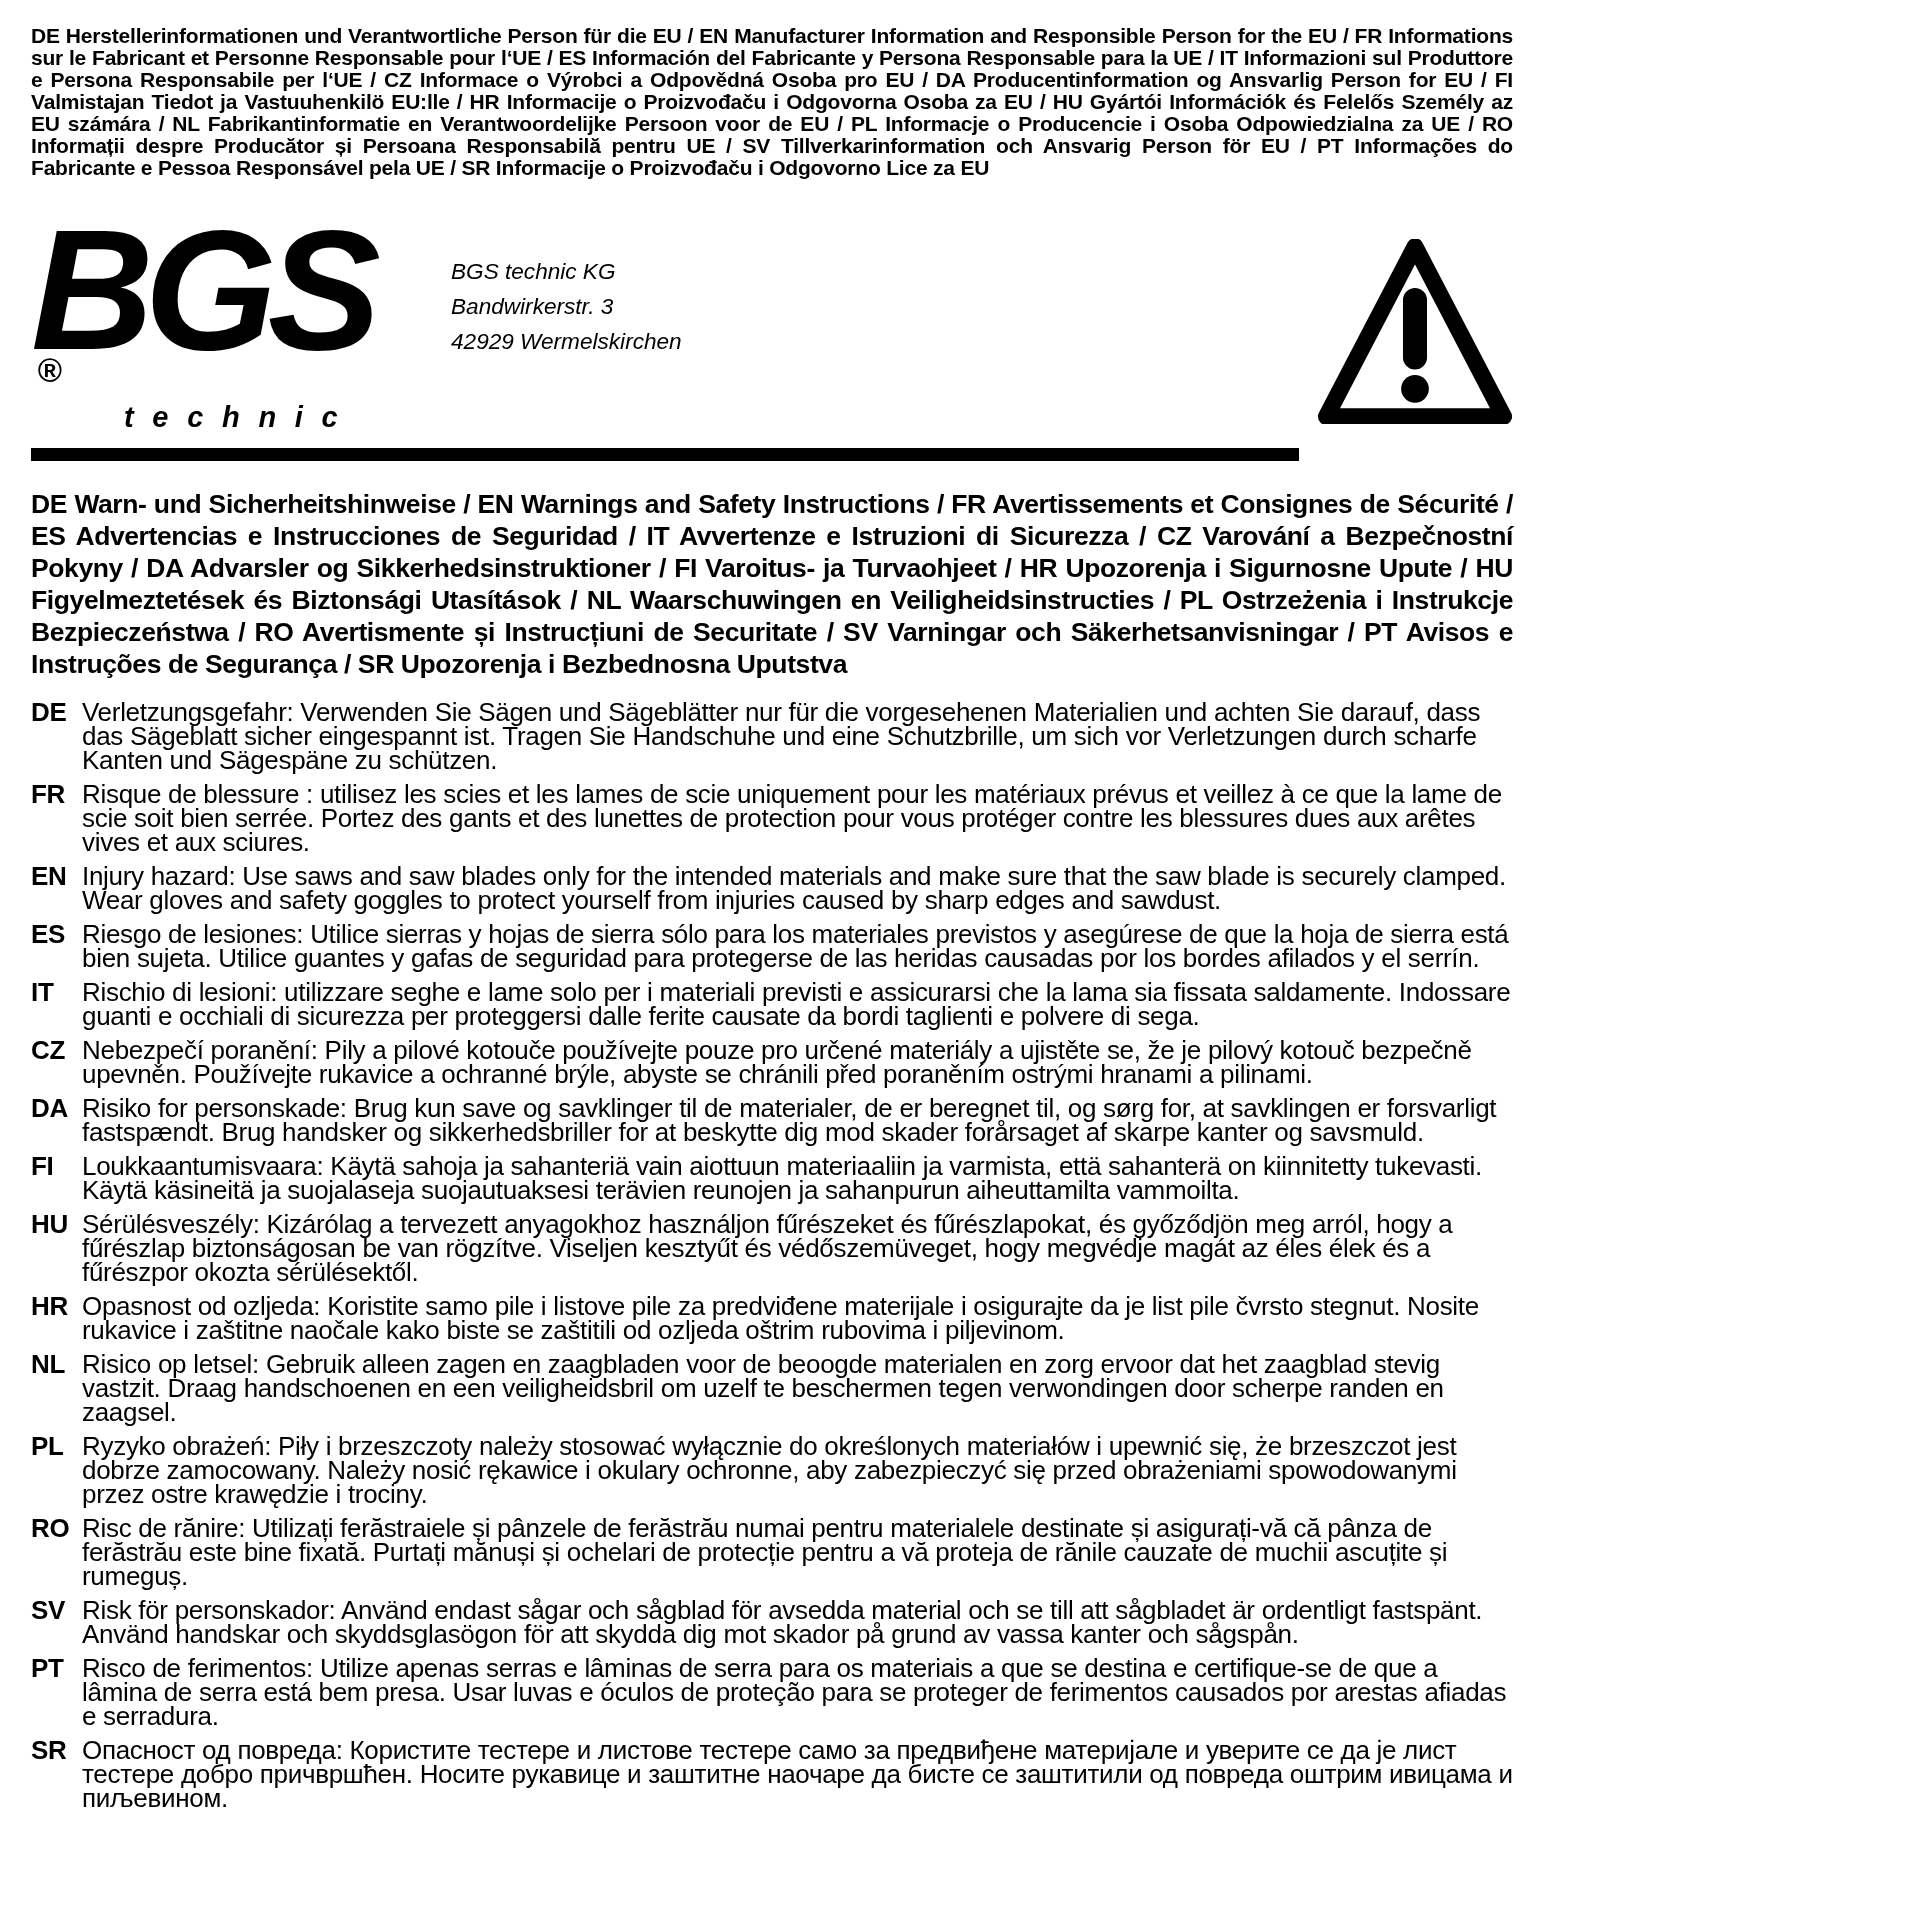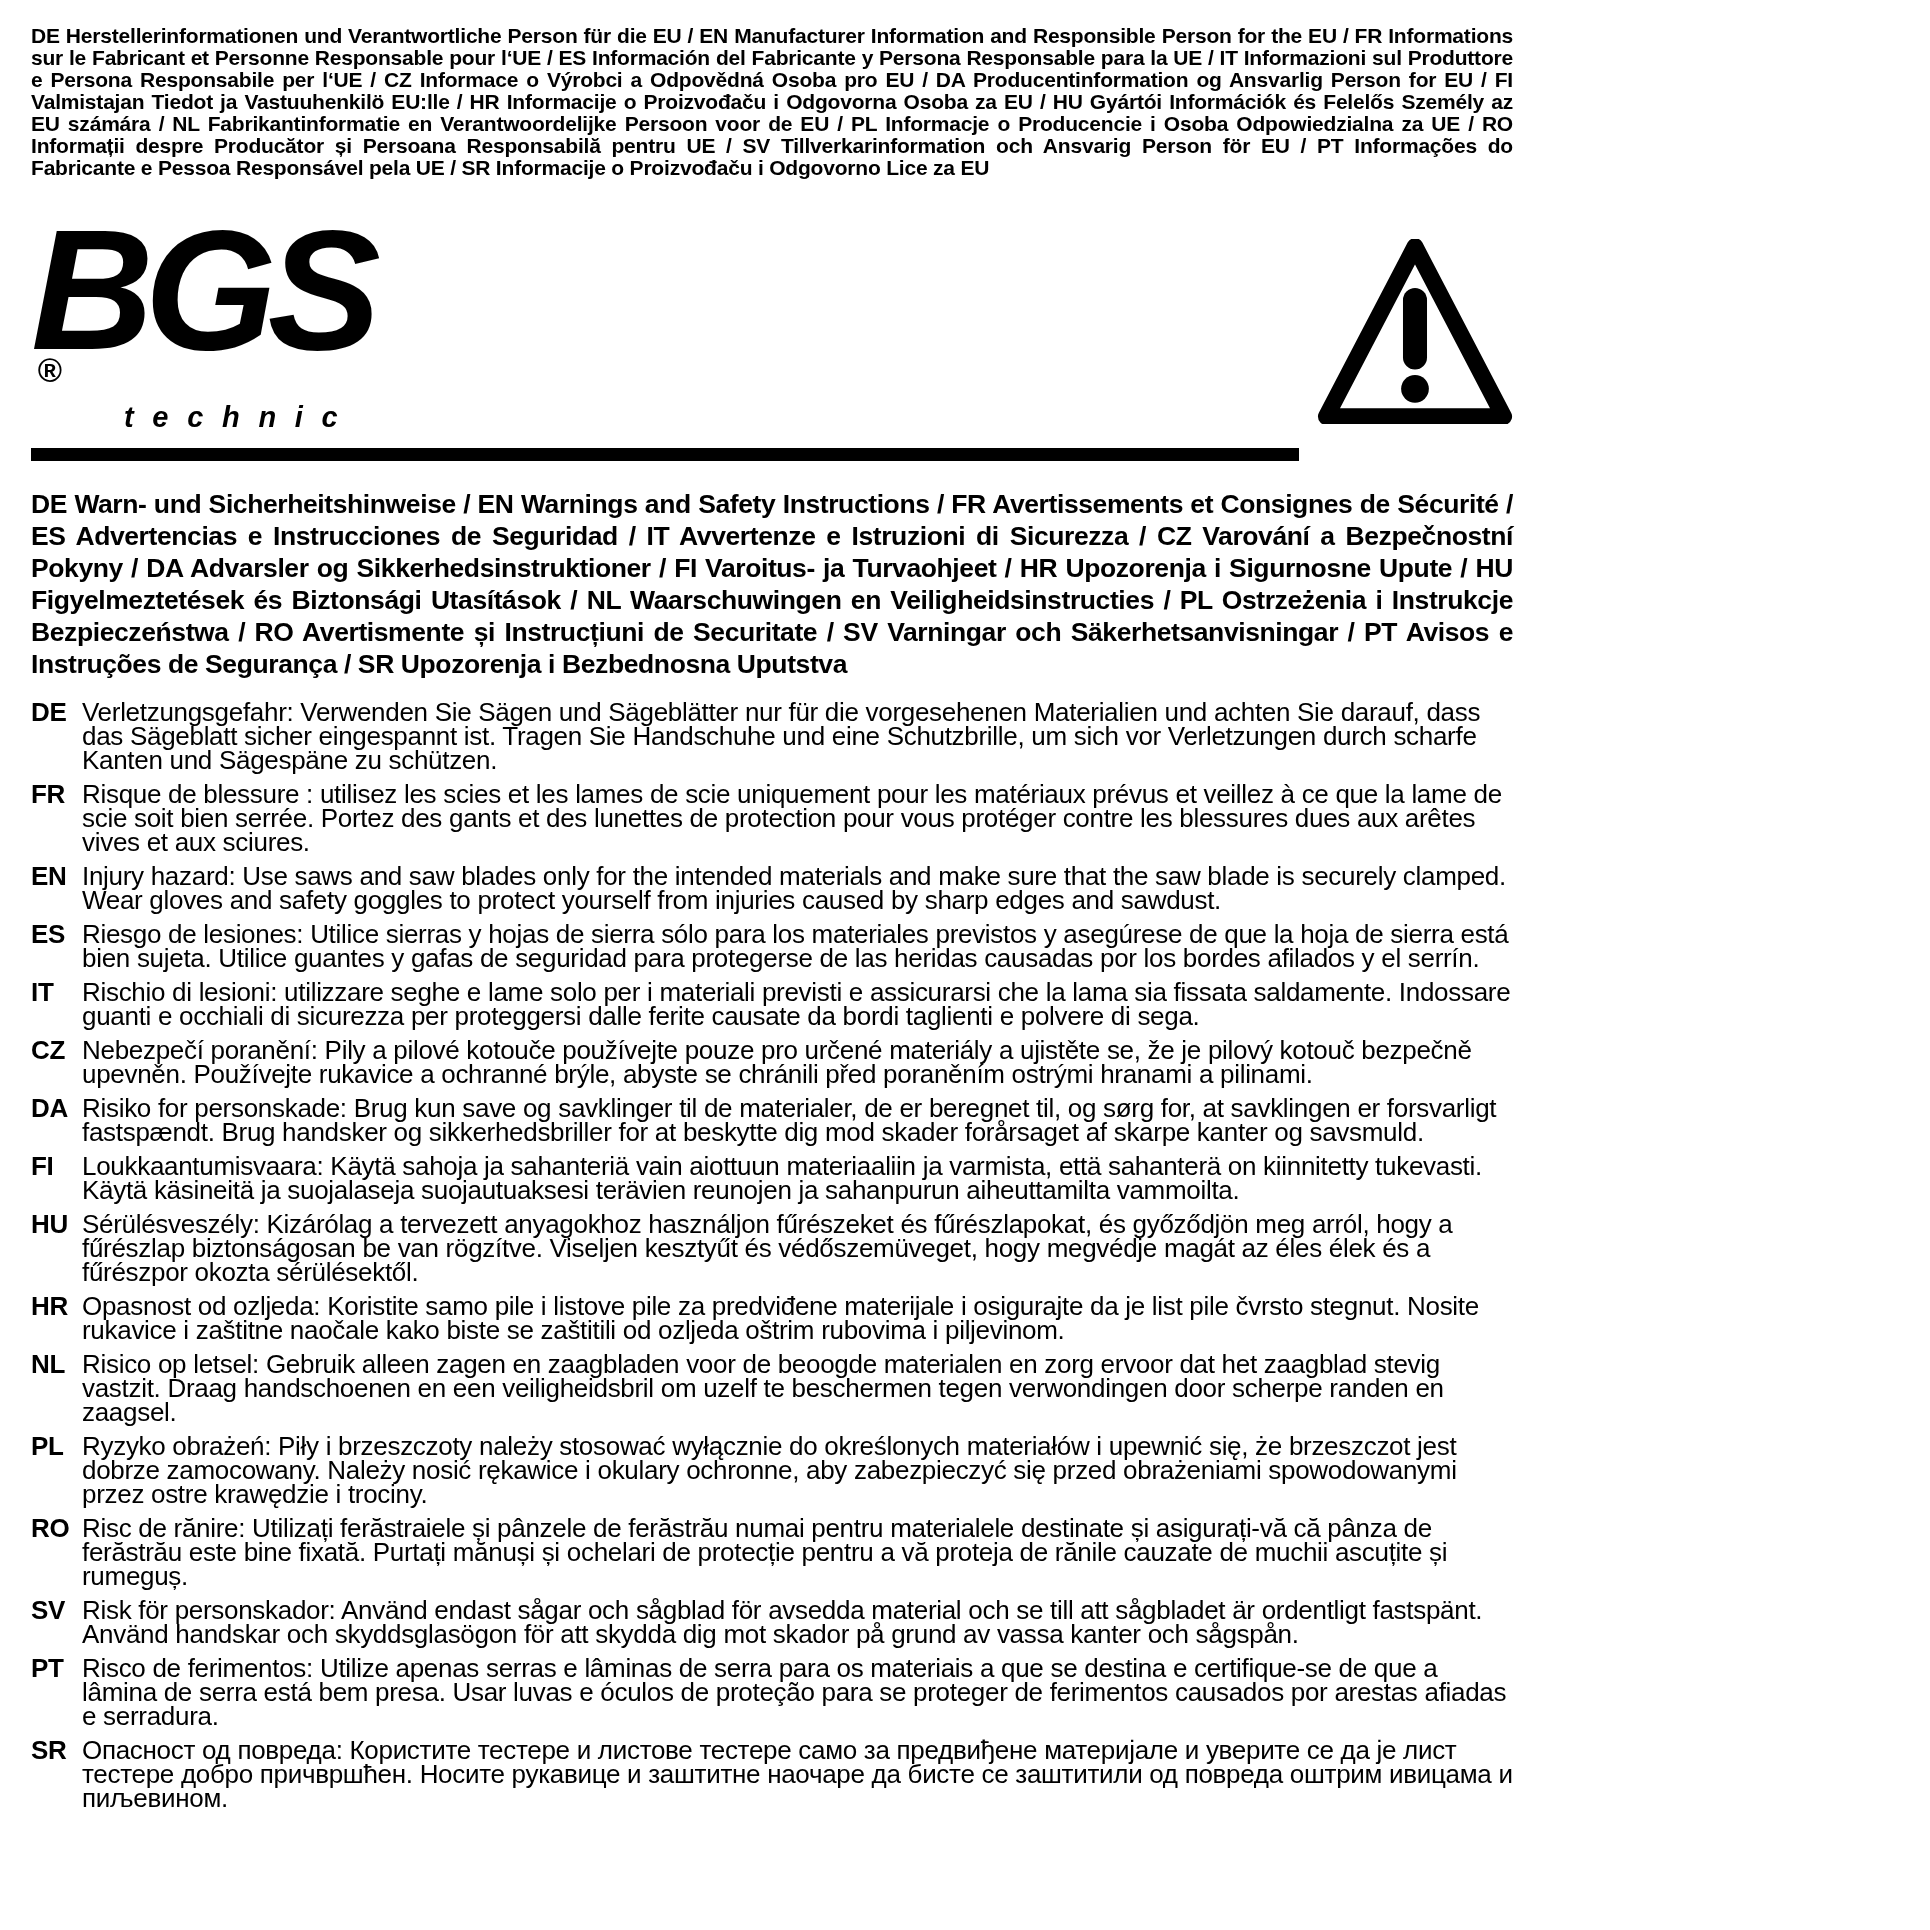--- a/index.html
+++ b/index.html
@@ -108,20 +108,25 @@
 
   <div class="brand-row">
     <div class="brand-left">
       <div class="logo-line">
         <div class="logo">
           <div>
             <span class="logo-bgs">BGS</span><span class="logo-reg">®</span>
           </div>
           <div class="logo-technic">technic</div>
         </div>
+        <div class="addr-col">
+          <div>BGS technic KG</div>
+          <div>Bandwirkerstr. 3</div>
+          <div>42929 Wermelskirchen</div>
+        </div>
       </div>
       <div class="rule"></div>
     </div>
     <div class="triangle-box">
       <svg width="196" height="185" viewBox="0 0 106 100" aria-hidden="true">
         <path d="M53 4 L101 96 L5 96 Z" fill="none" stroke="#000000" stroke-width="9" stroke-linejoin="round"></path>
         <path d="M53 33 L53 64" stroke="#000000" stroke-width="13" stroke-linecap="round" fill="none"></path>
         <circle cx="53" cy="81" r="7.5" fill="#000000"></circle>
       </svg>
     </div>

